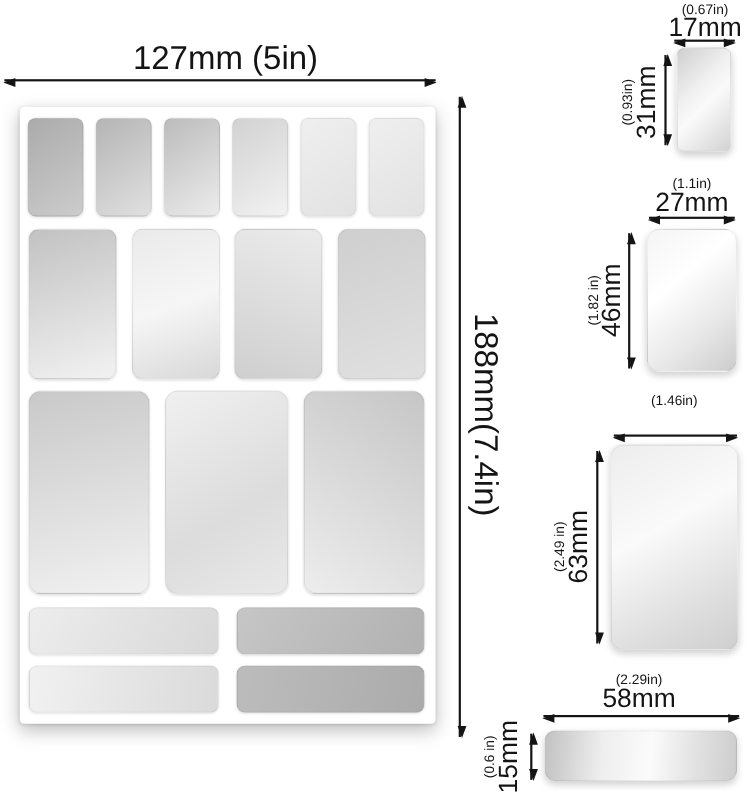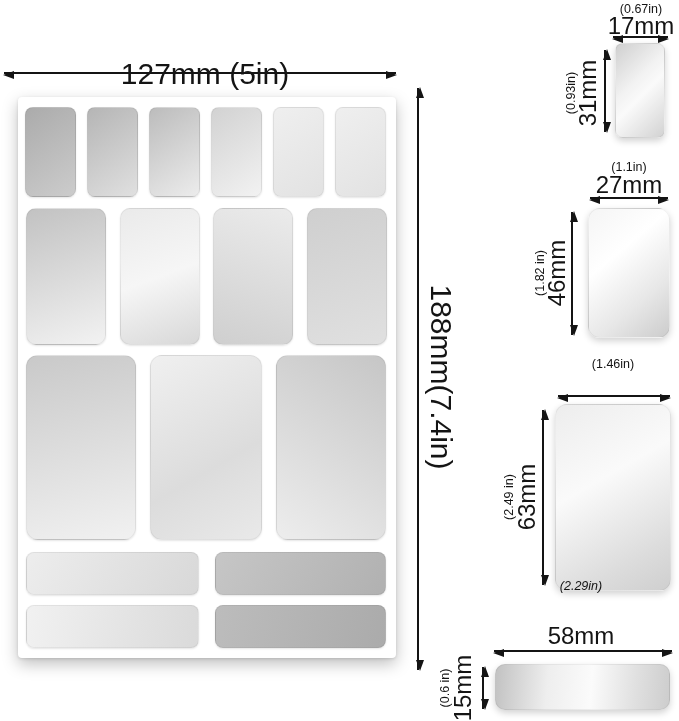--- a/index.html
+++ b/index.html
@@ -55,21 +55,21 @@
   .gSmall{background:linear-gradient(135deg,#cfcfcf 0%,#f2f2f2 40%,#fafafa 55%,#d2d2d2 100%);}
   .gMed{background:linear-gradient(140deg,#f5f5f5 0%,#ffffff 35%,#e7e7e7 70%,#cccccc 100%);}
   .gLarge{background:linear-gradient(150deg,#ededed 0%,#fafafa 40%,#dcdcdc 80%,#cfcfcf 100%);}
   .gStrip{background:linear-gradient(95deg,#c2c2c2 0%,#eeeeee 30%,#fbfbfb 55%,#e0e0e0 80%,#cdcdcd 100%);}
 </style>
 </head>
 <body>
 
 <div id="stage">
 
-  <div class="hlabel f-xl" style="left:40px;top:38px;width:330px;margin-top:20px;">127mm (5in)</div>
+  <div class="hlabel f-xl" style="left:40px;top:38px;width:330px;">127mm (5in)</div>
   <div class="arrow-h" style="left:4px;top:72px;width:392px;">
       <span class="hl"></span>
       <span class="hr"></span>
     </div>
 
   <div id="sheet">
 
     <div class="stk r8 gA" style="left:7px;top:10px;width:51px;height:90px;"></div>
     <div class="stk r8 gB" style="left:69px;top:10px;width:51px;height:90px;"></div>
     <div class="stk r8 gC" style="left:131px;top:10px;width:51px;height:90px;"></div>
@@ -132,21 +132,21 @@
       <span class="hr"></span>
     </div>
   <div class="piece r12 gLarge" style="left:555px;top:404px;width:116px;height:187px;"></div>
   <div class="arrow-v" style="left:542px;top:410px;height:175px;">
       <span class="ht"></span>
       <span class="hb"></span>
     </div>
   <div class="vrot f-md" style="left:527px;top:497px;">63mm</div>
   <div class="vrot f-sm" style="left:509px;top:497px;">(2.49 in)</div>
 
-  <div class="hlabel f-sm" style="left:521px;top:580px;width:120px;font-style:italic;">(2.29in)</div>
+  <div class="hlabel f-sm" style="left:521px;top:612px;width:120px;">(2.29in)</div>
   <div class="hlabel f-md" style="left:521px;top:623px;width:120px;">58mm</div>
   <div class="arrow-h" style="left:494px;top:650px;width:178px;">
       <span class="hl"></span>
       <span class="hr"></span>
     </div>
   <div class="piece r10 gStrip" style="left:495px;top:664px;width:175px;height:46px;"></div>
   <div class="arrow-v" style="left:482px;top:667px;height:42px;">
       <span class="ht"></span>
       <span class="hb"></span>
     </div>

